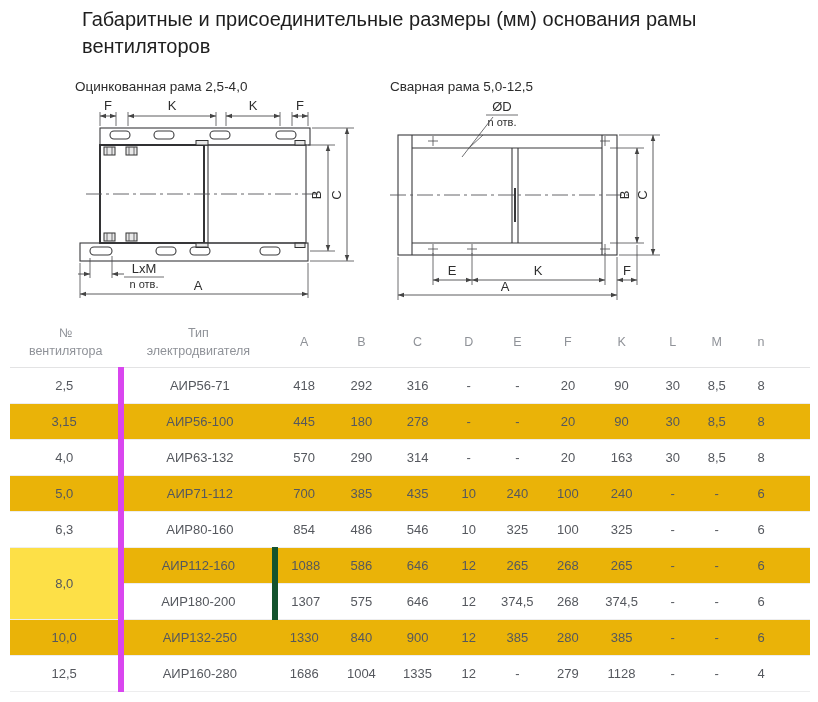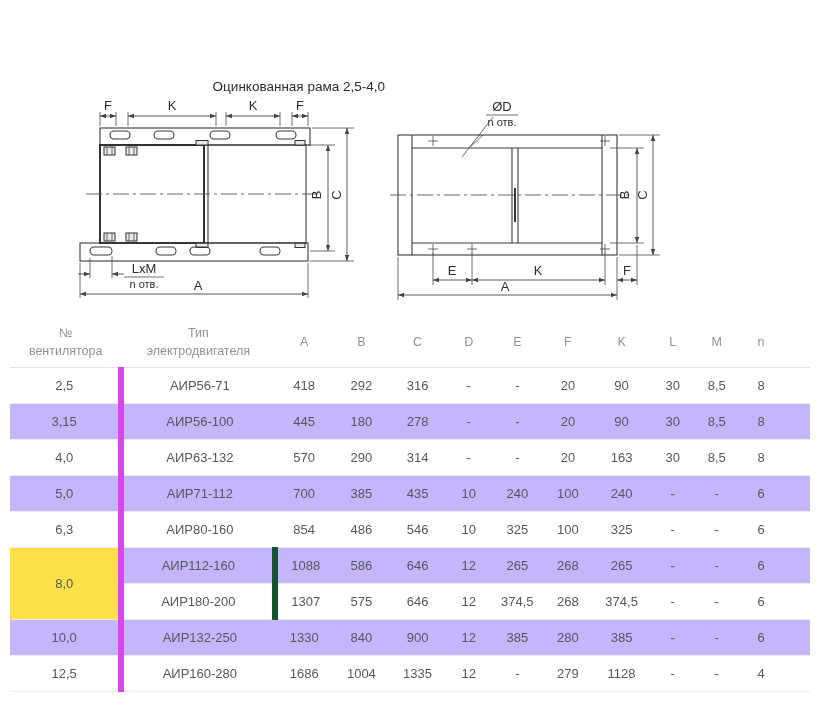--- a/index.html
+++ b/index.html
@@ -7,21 +7,21 @@
   body { font-family:"Liberation Sans","DejaVu Sans",sans-serif; }
   .page { position:relative; width:818px; height:702px; background:#ffffff; overflow:hidden; }
 
   .title {
     position:absolute; left:82px; top:6px; max-width:650px;
     font-size:20px; line-height:1.35; color:#1e1e1e; font-weight:400;
   }
 
   .caption {
     position:absolute; top:79px; font-size:13.5px; font-weight:500;
-    color:#2d2d2d; text-align:right;
+    color:#2d2d2d; text-align:left;
   }
   .caption-left  { left:75px;  width:310px; }
   .caption-right { left:390px; width:250px; }
 
   .drawing { position:absolute; top:95px; }
   .drawing-left  { left:58px; }
   .drawing-right { left:390px; }
 
   
   .ol  { stroke:#3a3a3c; stroke-width:1.1; fill:none; }
@@ -42,32 +42,34 @@
   .spec-table th {
     font-weight:400; color:#8f9298; font-size:12.5px; line-height:1.4;
     padding:7px 2px; text-align:center; white-space:pre-line;
     border-bottom:1px solid #e3e3e4; vertical-align:middle;
   }
   .spec-table td {
     text-align:center; height:36px; padding:0 2px;
     border-bottom:1px solid #ededee; vertical-align:middle;
   }
   .spec-table th:last-child, .spec-table td:last-child { padding-right:28px; }
-  .spec-table tr.alt td { background:#c4b5fd; }
+  .spec-table tr.alt td { background:#eab308; }
   .spec-table td.fan-col { border-right:6px solid #d946ef; }
   .spec-table tr.alt td.merged, .spec-table td.merged { background:#fde047; }
   .spec-table td.brd-r { border-right:6px solid #14532d; }
 </style>
 </head>
 <body>
 
 <div class="page">
 
+  <div class="title">Габаритные и присоединительные размеры (мм) основания рамы вентиляторов</div>
 
   <div class="caption caption-left">Оцинкованная рама 2,5-4,0</div>
+  <div class="caption caption-right">Сварная рама 5,0-12,5</div>
 
   <svg class="drawing drawing-left" width="310" height="215" viewBox="0 0 310 215">
     <defs>
       <marker id="ar1" viewBox="0 0 10 10" refX="9" refY="5" markerWidth="8" markerHeight="8" orient="auto-start-reverse">
         <path d="M0,1.6 L9,5 L0,8.4 z" fill="#444"></path>
       </marker>
     </defs>
 
     <g class="thin">
       <path d="M42,31 V17 M58,31 V17 M70,31 V17 M158,31 V17 M168,31 V17 M222,31 V17 M234,31 V17 M250,31 V17"></path>

